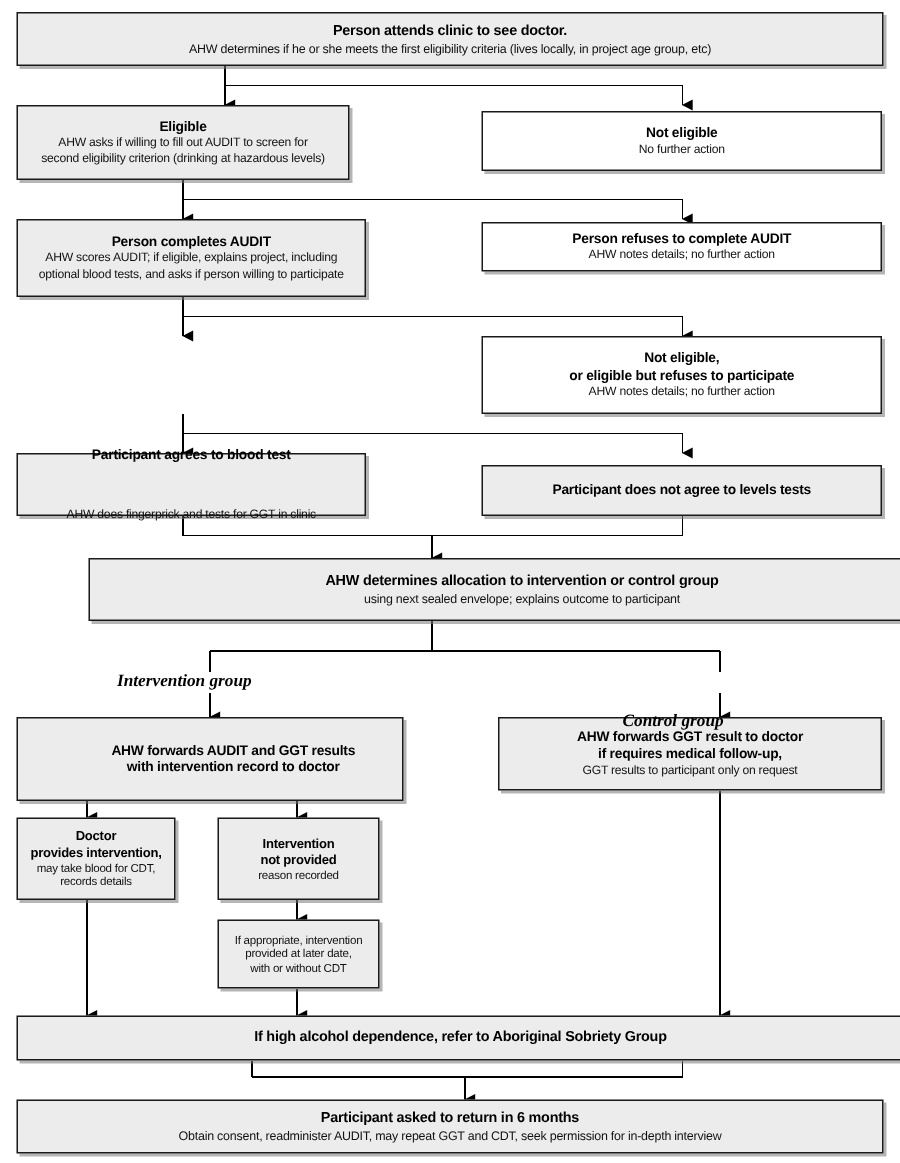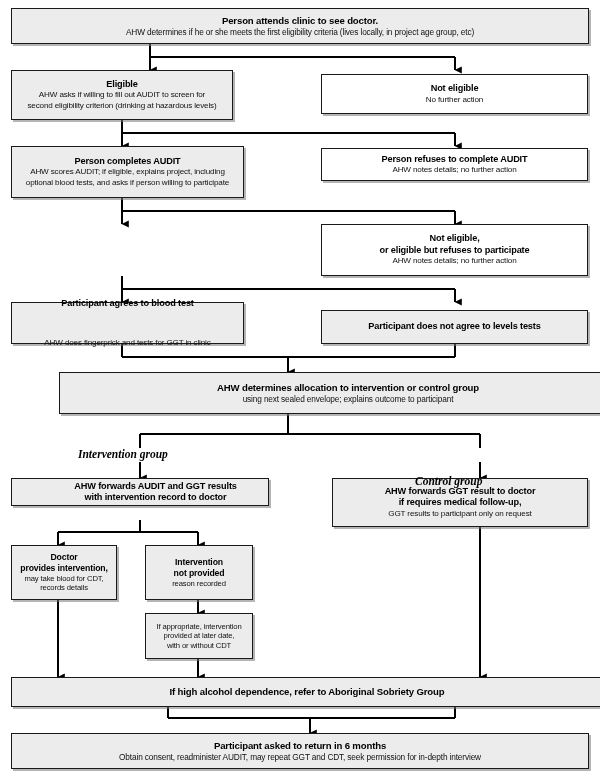--- a/index.html
+++ b/index.html
@@ -164,21 +164,21 @@
   </div>
 
   <div class="node big" style="left:11px; top:372px; width:578px; height:42px;margin-left:48px;">
     <div class="ttl">AHW determines allocation to intervention or control group</div>
     <div class="sub">using next sealed envelope; explains outcome to participant</div>
   </div>
 
   <div class="grouplabel" style="left:78px; top:448px;">Intervention group</div>
   <div class="grouplabel" style="left:415px; top:448px;margin-top:27px;">Control group</div>
 
-  <div class="node" style="left:11px; top:478px; width:258px; height:28px;padding-left:35px;">
+  <div class="node" style="left:11px; top:478px; width:258px; height:56px;padding-left:35px;">
     <div class="ttl">AHW forwards AUDIT and GGT results</div>
     <div class="ttl">with intervention record to doctor</div>
   </div>
 
   <div class="node" style="left:332px; top:478px; width:256px; height:49px;text-align:right;">
     <div class="ttl">AHW forwards GGT result to doctor</div>
     <div class="ttl">if requires medical follow-up,</div>
     <div class="sub">GGT results to participant only on request</div>
   </div>
 

